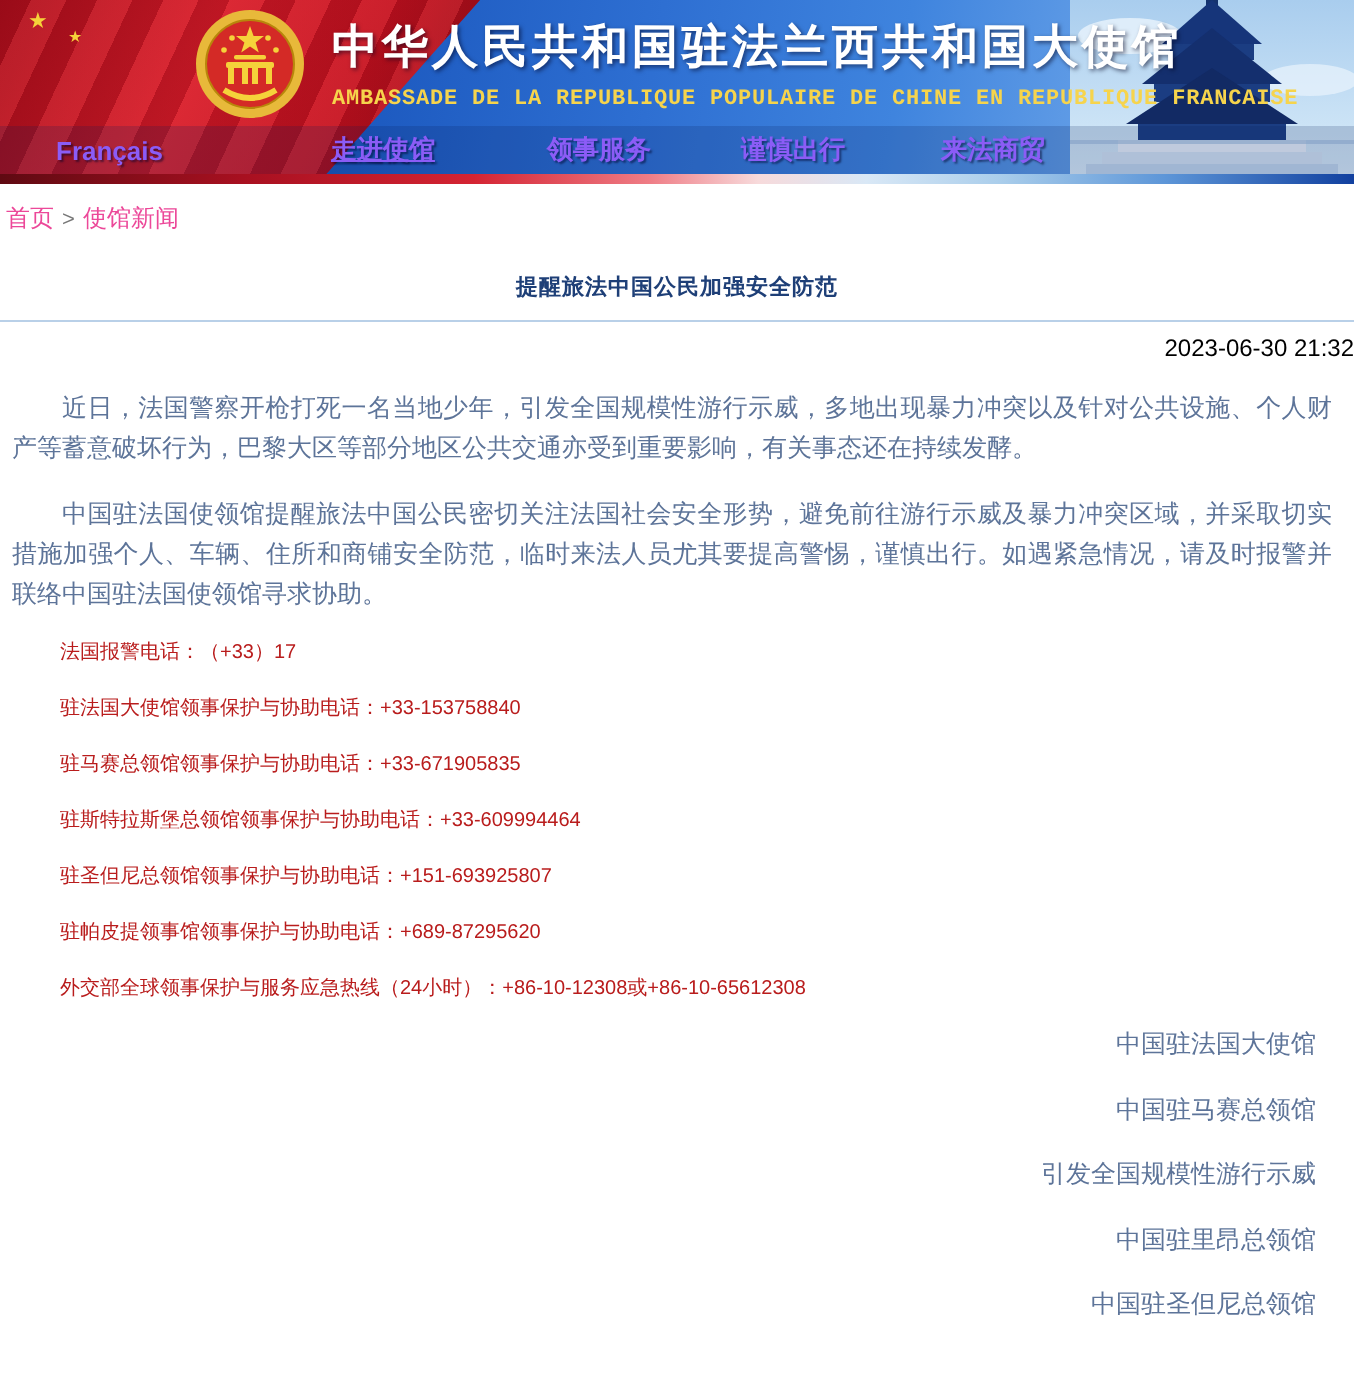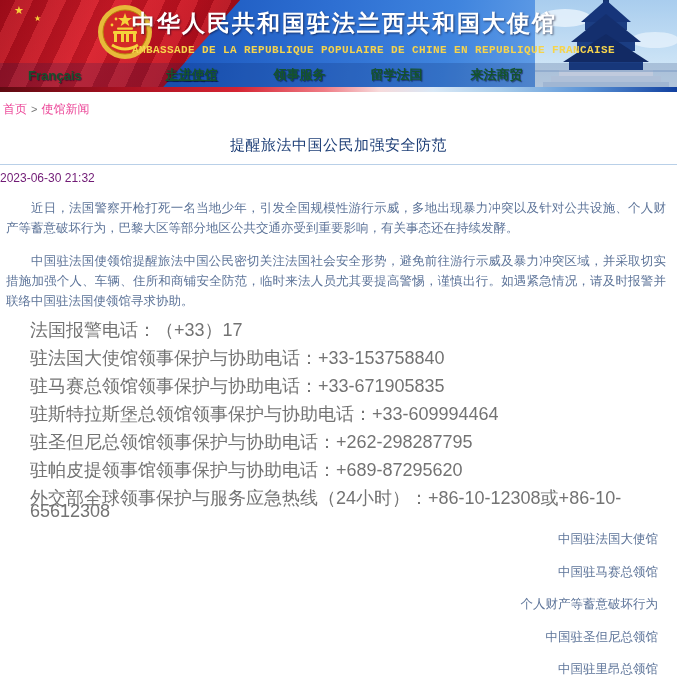--- a/index.html
+++ b/index.html
@@ -11,57 +11,57 @@
   .banner-bg { position: absolute; inset: 0 0 5px 0;
     background: linear-gradient(100deg, #123f9e 0%, #1d5ac0 28%, #2e6fd2 48%, #3f84de 66%, #6aa3e8 84%, #8fbdf0 100%); }
   .flag-bg { position: absolute; left: 0; top: 0; width: 240px; height: 87px;
     background:
       repeating-linear-gradient(115deg, rgba(120,0,10,0.25) 0 14px, rgba(255,90,90,0.18) 14px 30px),
       linear-gradient(115deg, #a50f1d 0%, #d41e2c 40%, #c01322 70%, #8f0d18 100%);
     clip-path: polygon(0 0, 100% 0, 68% 100%, 0 100%); }
   .flag-star { position: absolute; color: #f5d23a; font-size: 11px; }
 
   .emblem { position: absolute; left: 96px; top: 3px; width: 58px; height: 58px; }
-  .banner-text { position: absolute; left: 132px; top: 8px; width: 410px; }
+  .banner-text { position: absolute; left: 166px; top: 8px; width: 410px; }
   .banner-title { color: #ffffff; font-size: 23px; font-weight: bold; letter-spacing: 2px;
     text-shadow: 1px 1px 2px rgba(0,0,30,0.55); white-space: nowrap; }
   .banner-subtitle { margin-top: 5px; color: #f6d44c; font-size: 11px; font-weight: bold;
     font-family: Liberation Mono, monospace; letter-spacing: 0.4px; white-space: nowrap; }
 
   .temple-wrap { position: absolute; right: 0; top: 0; width: 142px; height: 87px; }
 
   .main-nav { position: absolute; left: 0; bottom: 5px; width: 677px; height: 24px;
     display: flex; align-items: center; background: rgba(4,25,90,0.18); }
-  .nav-item { color: #14532d; font-size: 13px; font-weight: bold; cursor: pointer;
+  .nav-item { color: #8b5cf6; font-size: 13px; font-weight: bold; cursor: pointer;
     text-shadow: 1px 1px 1px rgba(0,0,40,0.5); white-space: nowrap; }
   .nav-item.francais { margin-left: 28px; }
   .nav-item.n1 { margin-left: 84px; text-decoration: underline; }
   .nav-item.n2 { margin-left: 56px; text-align: right; }
   .nav-item.n3 { margin-left: 45px; }
   .nav-item.n4 { margin-left: 48px; }
 
   .red-line { position: absolute; left: 0; bottom: 0; width: 677px; height: 5px;
     background: linear-gradient(to right, #5f0a12 0%, #a81020 18%, #d42433 35%, #ef7d86 48%,
       #f7dadb 56%, #d9e8f6 64%, #a9cdeb 74%, #5d96d8 86%, #11409f 100%); }
 
   
   .breadcrumb { padding: 9px 0 0 3px; font-size: 12px; color: #555; height: 30px; }
   .crumb { color: #ec4899; cursor: pointer; text-decoration: none; }
   .crumb-sep { margin: 0 4px; color: #777; font-size: 11px; }
 
   
-  .article-title { margin-top: 14px; text-align: center; font-size: 15px; font-weight: normal;
+  .article-title { margin-top: 14px; text-align: center; font-size: 11px; font-weight: bold;
     color: #1e3f77; letter-spacing: 0.5px; }
   .title-divider { margin-top: 9px; border: none; border-top: 1px solid #b9d0e8; width: 677px; }
-  .article-date { margin-top: 6px; text-align: left; font-size: 12px; color: #701a75; }
+  .article-date { margin-top: 6px; text-align: right; font-size: 12px; color: #000000; }
 
   .article-body { margin-top: 13px; }
   .para { margin: 0 11px 13px 6px; text-indent: 2em; font-size: 12.5px; line-height: 20px;
     color: #5d7499; text-align: justify; }
-  .hotline { margin: 0 0 15px 30px; font-size: 18px; line-height: 13px; color: #737373; }
+  .hotline { margin: 0 0 15px 30px; font-size: 10px; line-height: 13px; color: #b91c1c; }
   .hotline.first { margin-top: 7px; }
 
   .signatures { margin-top: 15px; padding-left: 20px; }
   .sig { margin-bottom: 19px; padding-right: 19px; text-align: right;
     font-size: 12.5px; line-height: 13.5px; color: #5d7499; }
 </style>
 </head>
 <body>
 
 <header class="site-header">
@@ -118,21 +118,21 @@
 
   <div class="banner-text">
     <div class="banner-title">中华人民共和国驻法兰西共和国大使馆</div>
     <div class="banner-subtitle">AMBASSADE DE LA REPUBLIQUE POPULAIRE DE CHINE EN REPUBLIQUE FRANCAISE</div>
   </div>
 
   <nav class="main-nav">
     <span class="nav-item francais">Français</span>
     <span class="nav-item n1">走进使馆</span>
     <span class="nav-item n2">领事服务</span>
-    <span class="nav-item n3">留学法国</span>
+    <span class="nav-item n3">谨慎出行</span>
     <span class="nav-item n4">来法商贸</span>
   </nav>
 
   <div class="red-line"></div>
 </header>
 
 <div class="breadcrumb">
   <a class="crumb">首页</a><span class="crumb-sep">&gt;</span><a class="crumb">使馆新闻</a>
 </div>
 
@@ -142,26 +142,26 @@
   <div class="article-date">2023-06-30 21:32</div>
 
   <div class="article-body">
     <p class="para">近日，法国警察开枪打死一名当地少年，引发全国规模性游行示威，多地出现暴力冲突以及针对公共设施、个人财产等蓄意破坏行为，巴黎大区等部分地区公共交通亦受到重要影响，有关事态还在持续发酵。</p>
     <p class="para">中国驻法国使领馆提醒旅法中国公民密切关注法国社会安全形势，避免前往游行示威及暴力冲突区域，并采取切实措施加强个人、车辆、住所和商铺安全防范，临时来法人员尤其要提高警惕，谨慎出行。如遇紧急情况，请及时报警并联络中国驻法国使领馆寻求协助。</p>
 
     <p class="hotline first">法国报警电话：（+33）17</p>
     <p class="hotline">驻法国大使馆领事保护与协助电话：+33-153758840</p>
     <p class="hotline">驻马赛总领馆领事保护与协助电话：+33-671905835</p>
     <p class="hotline">驻斯特拉斯堡总领馆领事保护与协助电话：+33-609994464</p>
-    <p class="hotline">驻圣但尼总领馆领事保护与协助电话：+262-298287795</p>
+    <p class="hotline">驻圣但尼总领馆领事保护与协助电话：+151-693925807</p>
     <p class="hotline">驻帕皮提领事馆领事保护与协助电话：+689-87295620</p>
     <p class="hotline">外交部全球领事保护与服务应急热线（24小时）：+86-10-12308或+86-10-65612308</p>
 
     <div class="signatures">
       <p class="sig">中国驻法国大使馆</p>
       <p class="sig">中国驻马赛总领馆</p>
-      <p class="sig">个人财产等蓄意破坏行为</p>
+      <p class="sig">引发全国规模性游行示威</p>
+      <p class="sig">中国驻里昂总领馆</p>
       <p class="sig">中国驻圣但尼总领馆</p>
-      <p class="sig">中国驻里昂总领馆</p>
 
     </div>
   </div>
 </main>
 
 </body></html>

